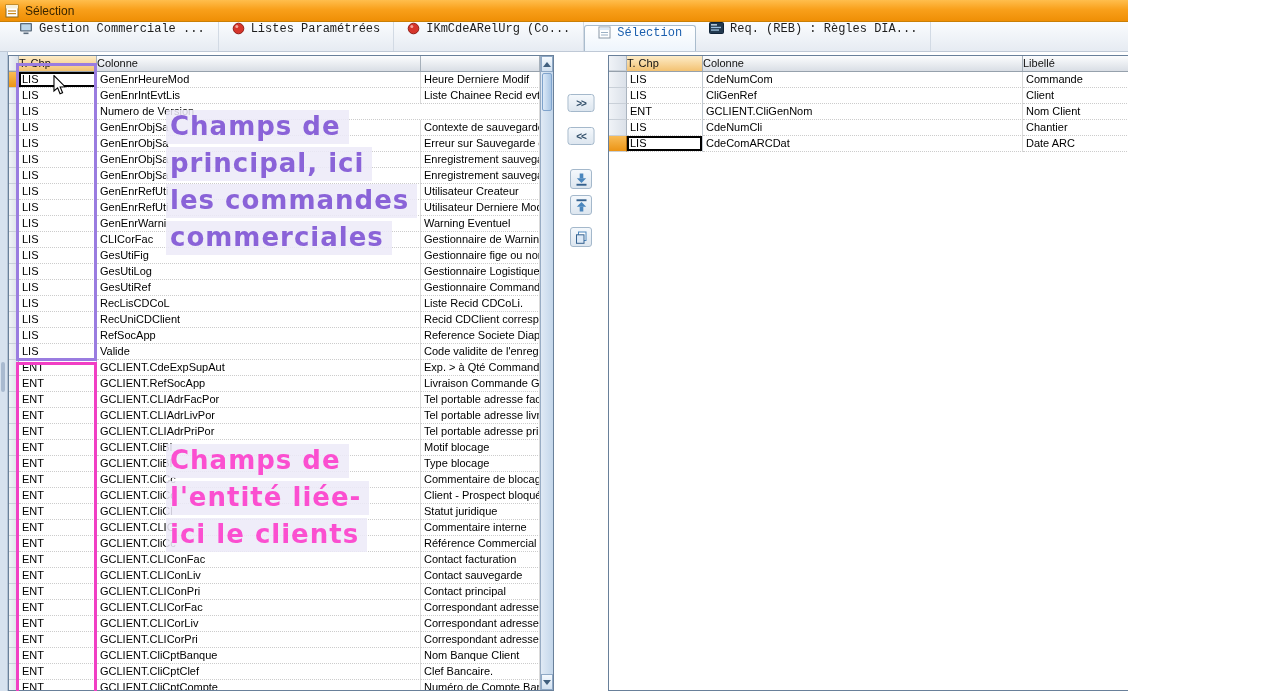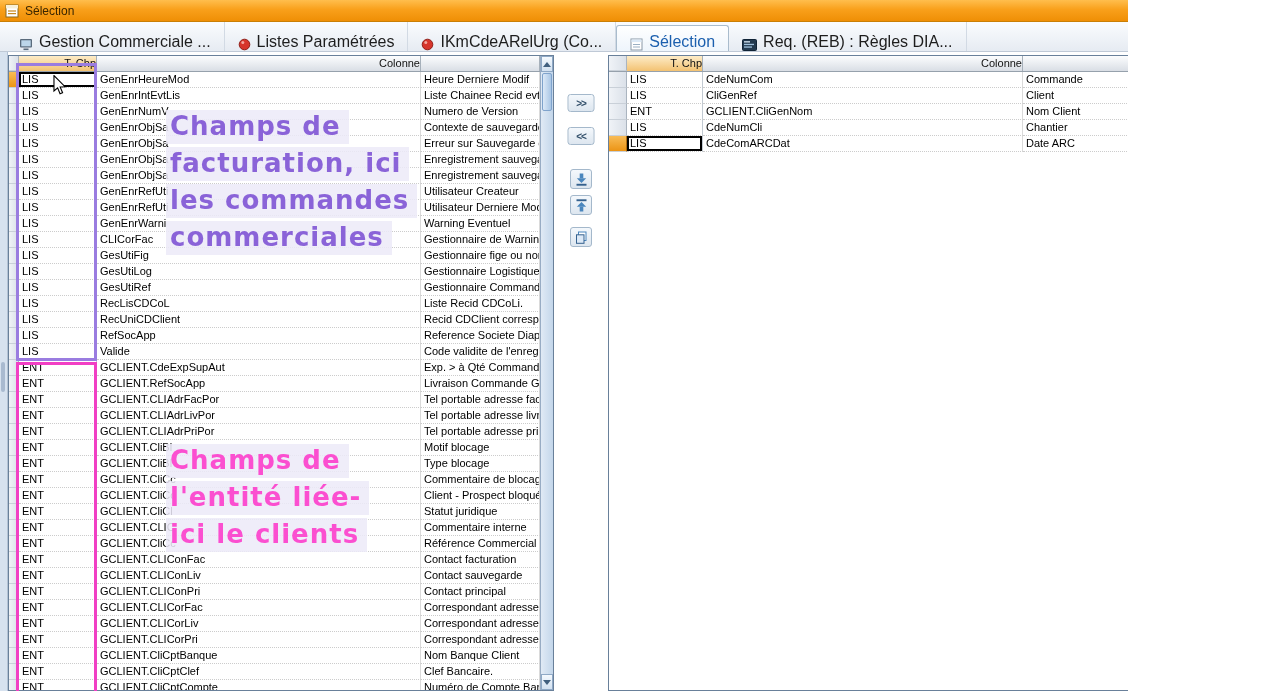--- a/index.html
+++ b/index.html
@@ -13,41 +13,41 @@
     border-bottom:1px solid #c97f06;
     display:flex; align-items:center; gap:6px; padding-left:5px;
     font-size:12px; color:#3a2600; }
   .titlebar .ticon { display:flex; align-items:center; }
 
   
   .tabbar { position:absolute; left:0; top:22px; right:0; height:30px;
     background:linear-gradient(#fafcfe,#e6ebf2);
     border-bottom:1px solid #bfc9d6;
     display:flex; align-items:stretch; padding-left:6px; }
-  .tab { display:flex; align-items:flex-end; gap:6px; padding:0 13px;
-    font-size:16px; color:#1d1d1d; border-right:1px solid #d2dae4; white-space:nowrap; }
+  .tab { display:flex; align-items:flex-start; gap:6px; padding:0 13px;
+    font-size:12px; color:#1d1d1d; border-right:1px solid #d2dae4; white-space:nowrap;font-family:Liberation Mono, monospace; }
   .tab.active { background:linear-gradient(#ffffff,#eef5fc); color:#1b5fae;
     border:1px solid #a9bccd; border-bottom:none; border-radius:3px 3px 0 0; margin-top:3px; }
   .tab-icon { display:flex; align-items:center; }
 
   
   .splitter { position:absolute; left:0; top:52px; width:8px; bottom:0;
     background:#d7e2ef; border-right:1px solid #b3c2d4; }
   .splitter-grip { position:absolute; left:1px; top:310px; width:4px; height:30px;
     background:#a9bad0; border-radius:2px; }
 
   
   .gridwrap { position:absolute; top:55px; height:636px; border:1px solid #69809a;
     background:#fff; display:flex; flex-direction:row; }
   .gridwrap.left  { left:8px;   width:546px; }
   .gridwrap.right { left:608px; width:672px; }
   .gridcol { flex:1; display:flex; flex-direction:column; overflow:hidden; }
 
   .thead { display:flex; height:16px; flex:none; border-bottom:1px solid #96a1ac; background:#dce1e8; }
-  .hcell { font-size:11px; line-height:15px; text-align:right; overflow:hidden; white-space:nowrap;
+  .hcell { font-size:11px; line-height:15px; text-align:left; overflow:hidden; white-space:nowrap;
     background:linear-gradient(#fcfdfe,#d9dee5); border-right:1px solid #a6b0ba; color:#111; }
   .hc0 { background:linear-gradient(#fdecc8,#f3c272); }
   .corner { background:linear-gradient(to top right, #e3e7ec 46%, #929ca6 47%, #929ca6 53%, #f2f4f7 54%); }
 
   .tbody { flex:1; overflow:hidden; background:#fff; }
   .trow { display:flex; height:16px; flex:none; }
   .cell { font-size:11px; line-height:15px; padding-left:3px; overflow:hidden; white-space:nowrap;
     border-right:1px solid #dadada; border-bottom:1px dotted #cccccc; color:#000; background:#fff; }
   .sel { padding:0; background:linear-gradient(90deg,#f0f3f7,#dbe1e9);
     border-right:1px solid #aab4bf; border-bottom:1px solid #c9d0d8; }
@@ -195,21 +195,20 @@
           </div>
           <div class="trow">
             <div class="cell sel"></div>
             <div class="cell c0">LIS</div>
             <div class="cell c1">GenEnrIntEvtLis</div>
             <div class="cell c2">Liste Chainee Recid evt</div>
           </div>
           <div class="trow">
             <div class="cell sel"></div>
             <div class="cell c0">LIS</div>
-            <div class="cell c1">GenEnrNumV</div>
             <div class="cell c2">Numero de Version</div>
           </div>
           <div class="trow">
             <div class="cell sel"></div>
             <div class="cell c0">LIS</div>
             <div class="cell c1">GenEnrObjSa</div>
             <div class="cell c2">Contexte de sauvegarde</div>
           </div>
           <div class="trow">
             <div class="cell sel"></div>
@@ -500,21 +499,21 @@
           </div>
         </div>
     </div>
   </div>
 
   <div class="ann-box box-primary" style="border-color: rgb(154, 124, 224);"></div>
   <div class="ann-box box-linked" style="border-color: rgb(241, 63, 196);"></div>
 
   <div class="note note-primary" style="color: rgb(138, 99, 216);">
       <div class="note-line"><span>Champs de</span></div>
-      <div class="note-line"><span>facturation, ici</span></div>
+      <div class="note-line"><span>principal, ici</span></div>
       <div class="note-line"><span>les commandes</span></div>
       <div class="note-line"><span>commerciales</span></div>
     </div>
   <div class="note note-linked" style="color: rgb(251, 79, 208);">
       <div class="note-line"><span>Champs de</span></div>
       <div class="note-line"><span>l'entité liée-</span></div>
       <div class="note-line"><span>ici le clients</span></div>
     </div>
 
   <div class="cursor">

